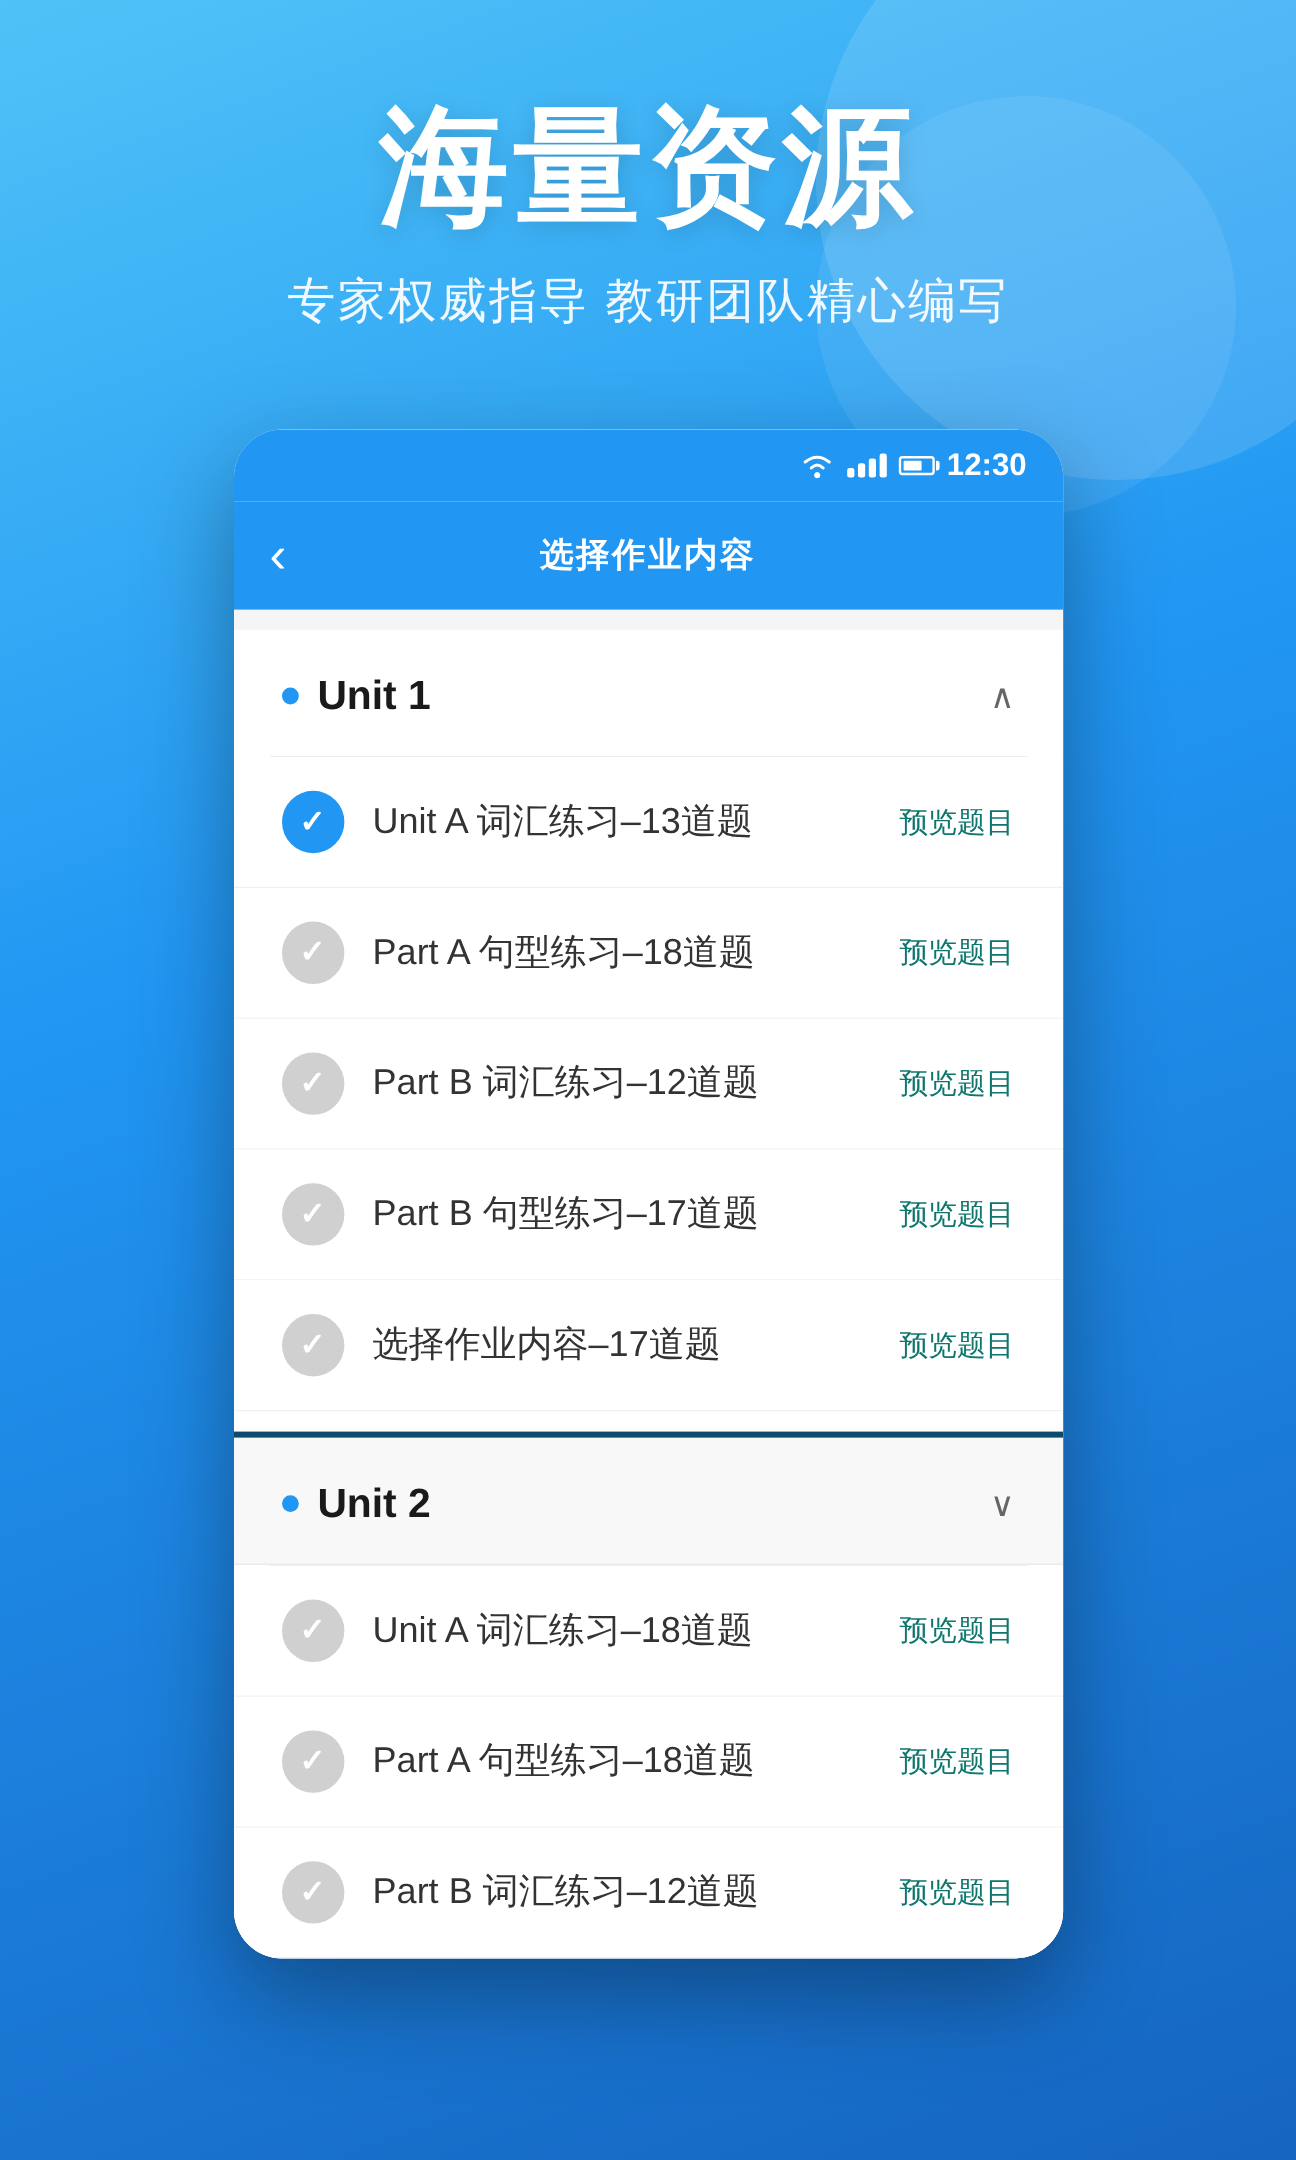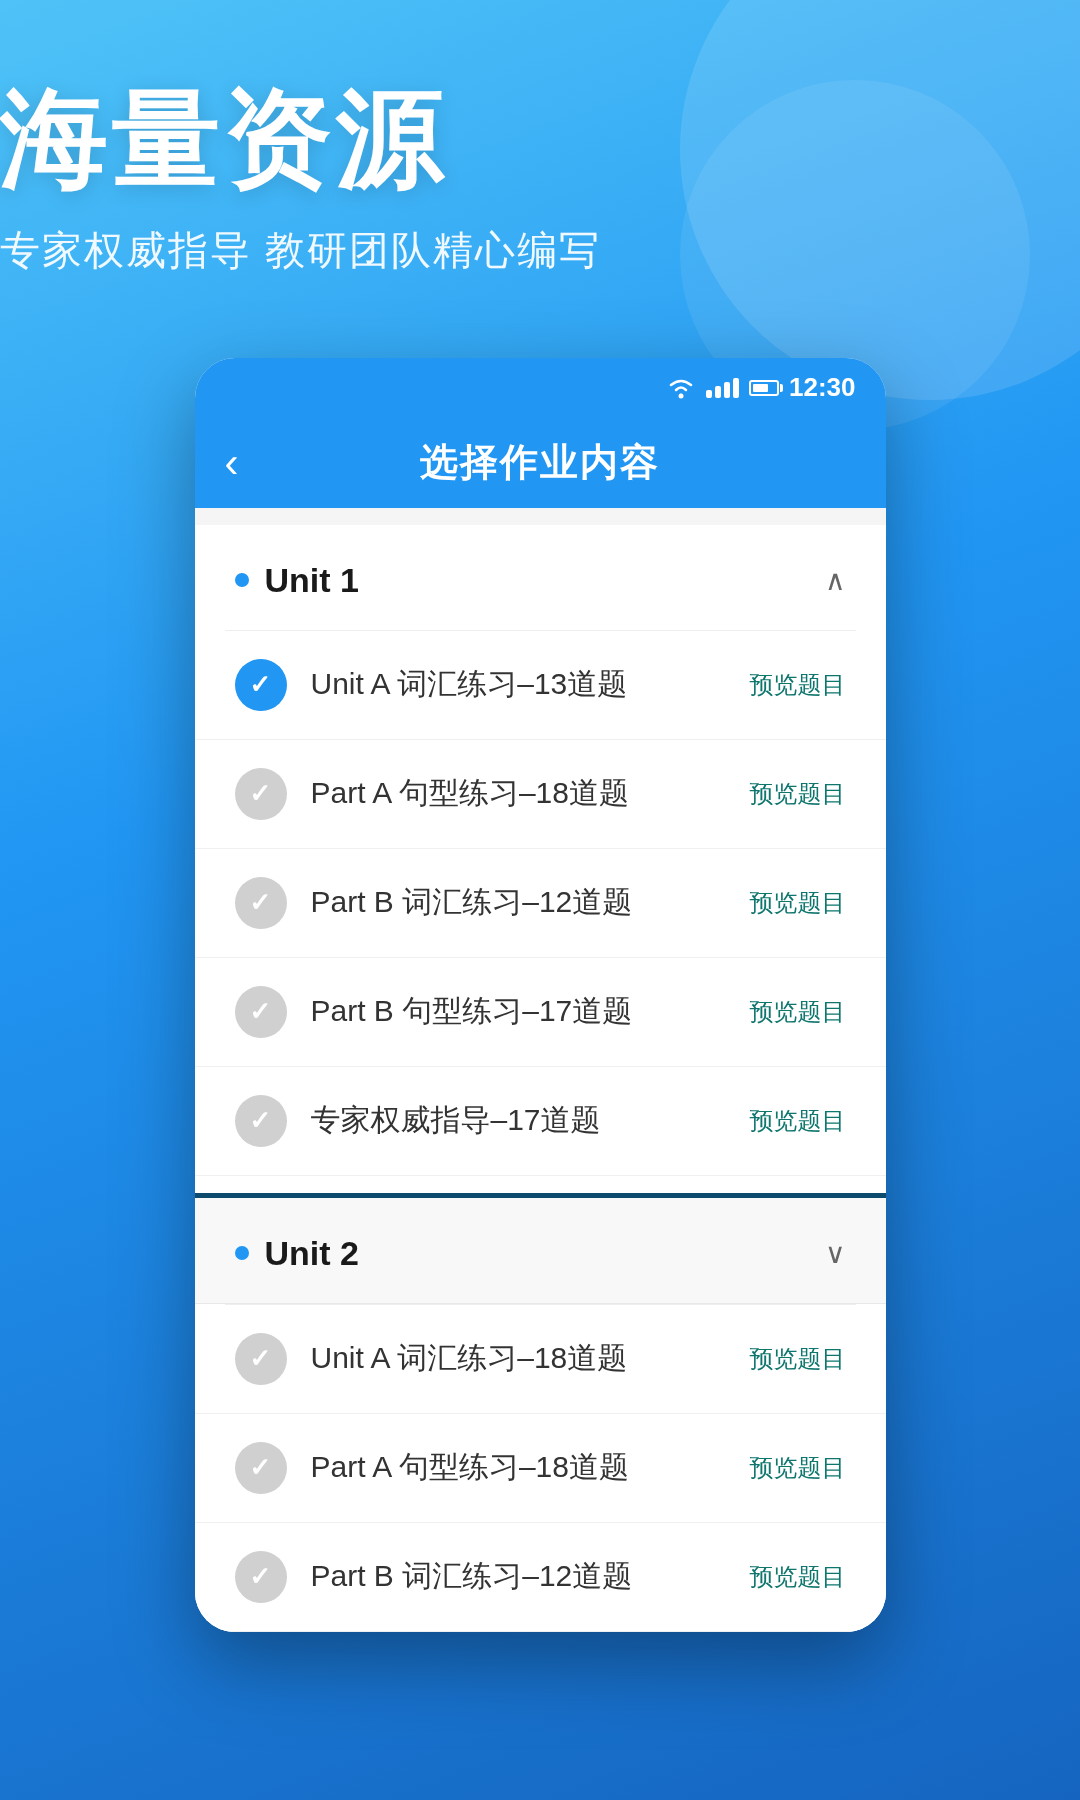--- a/index.html
+++ b/index.html
@@ -29,21 +29,21 @@
       height: 350px;
       border-radius: 50%;
       background: rgba(255,255,255,0.08);
       top: 80px;
       right: 50px;
     }
 
     
     .hero {
       padding: 80px 0 50px 0;
-      text-align: left;
+      text-align: center;
       position: relative;
       z-index: 2;
     }
 
     .hero-title {
       font-size: 108px;
       font-weight: 800;
       color: #ffffff;
       letter-spacing: 4px;
       line-height: 1.1;
@@ -156,21 +156,21 @@
       cursor: pointer;
       line-height: 1;
       margin-right: 20px;
     }
 
     .header-title {
       position: absolute;
       left: 50%;
       transform: translateX(-50%);
       color: white;
-      font-size: 38px;
+      font-size: 28px;
       font-weight: 600;
       letter-spacing: 2px;
     }
 
     
     .content {
       background: white;
       min-height: 1100px;
     }
 
@@ -359,21 +359,21 @@
             <span class="checkmark">✓</span>
           </div>
           <span class="exercise-name">Part B  句型练习–17道题</span>
           <span class="preview-link">预览题目</span>
         </div>
 
         <div class="exercise-item">
           <div class="check-circle unchecked">
             <span class="checkmark">✓</span>
           </div>
-          <span class="exercise-name">专家权威指导–17道题</span>
+          <span class="exercise-name">选择作业内容–17道题</span>
           <span class="preview-link">预览题目</span>
         </div>
 
       </div>
 
       <div class="unit-header unit2-header">
         <div class="unit-label">
           <div class="unit-dot"></div>
           <span class="unit-label-text">Unit 2</span>
         </div>

